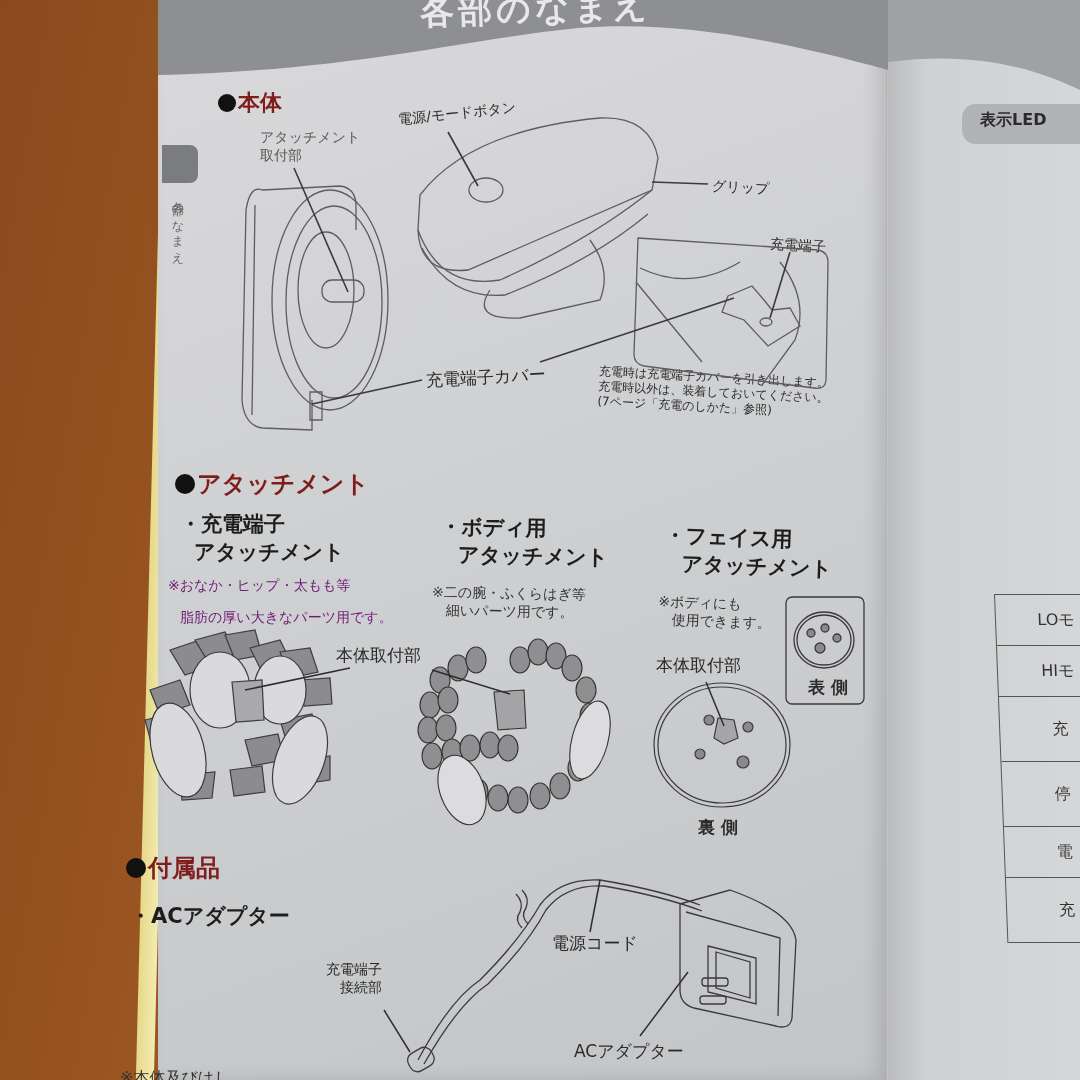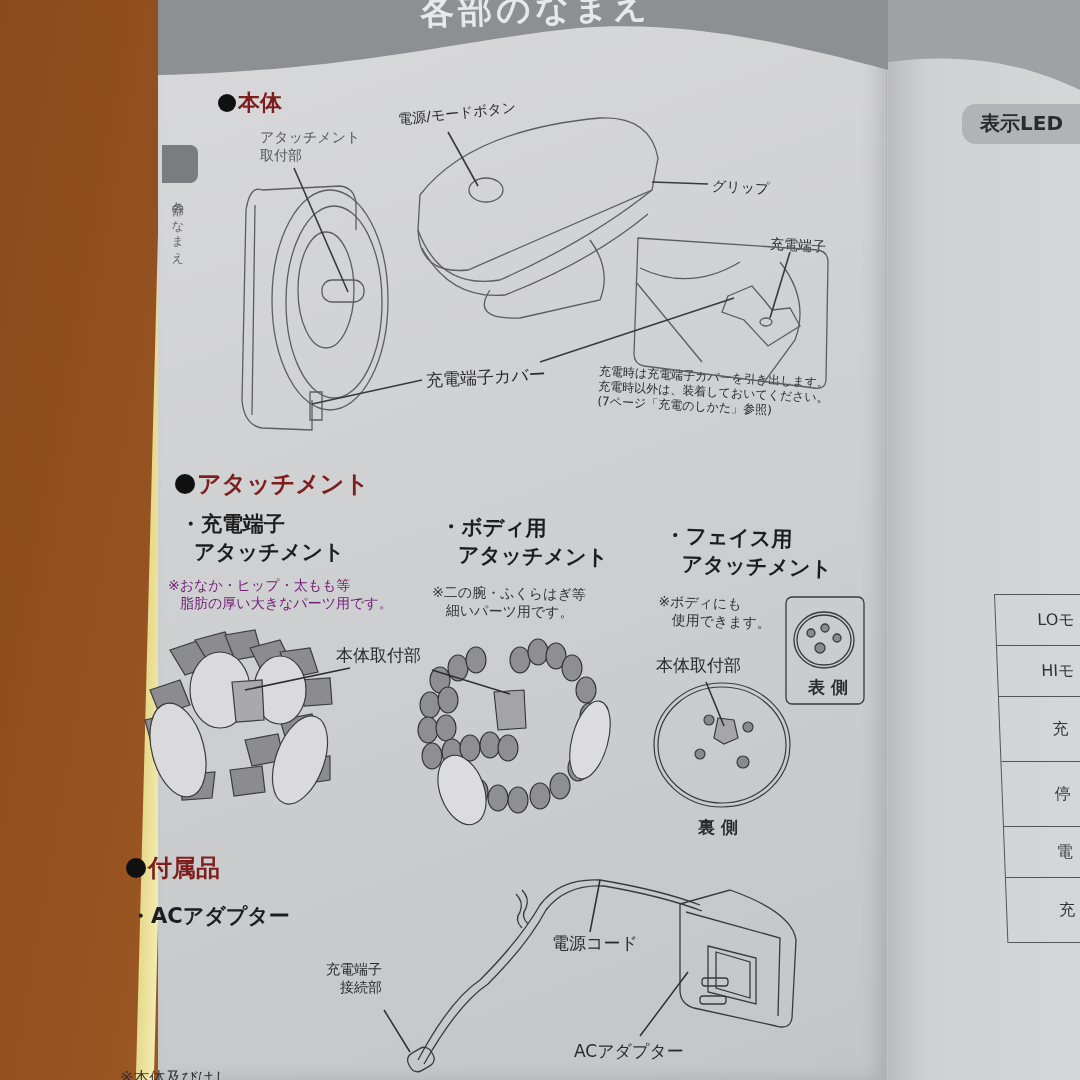--- a/index.html
+++ b/index.html
@@ -50,21 +50,21 @@
   .sub { position:absolute; font-weight:bold; color:#1d1d1d; font-size:21px; line-height:28px; white-space:nowrap; }
   .note { position:absolute; color:#333; font-size:14px; line-height:18px; white-space:nowrap; }
   .label { position:absolute; color:#2a2a2a; font-size:14px; line-height:18px; white-space:nowrap; }
   .label-lg { position:absolute; color:#2a2a2a; font-size:17px; white-space:nowrap; }
   .small { position:absolute; color:#2a2a2a; font-size:12px; line-height:15px; white-space:nowrap; }
   svg.draw { position:absolute; left:0; top:0; overflow:visible; }
   .led-pill {
     position:absolute; left:962px; top:104px; width:140px; height:40px;
     background:#b1b3b6; border-radius:14px;
   }
-  .led-title { position:absolute; left:980px; top:110px; font-size:20px; color:#2b2b2b; font-weight:bold; white-space:nowrap; }
+  .led-title { position:absolute; left:980px; top:110px; font-size:16px; color:#2b2b2b; font-weight:bold; white-space:nowrap; }
   .led-table {
     position:absolute; left:994px; top:594px; width:120px; border-left:1.5px solid #555;
     transform: skewX(2.2deg); transform-origin: top left;
   }
   .led-row { height:50px; border-top:1.5px solid #555; display:flex; align-items:center; justify-content:center; font-size:16px; color:#333; }
   .led-row.tall { height:64px; }
   .led-row:last-child { border-bottom:1.5px solid #555; }
   .bottom-note { position:absolute; left:120px; top:1068px; font-size:16px; color:#333; white-space:nowrap; }
   .gutter { position:absolute; left:886px; top:0; width:4px; height:1080px; background:linear-gradient(90deg,#aaa,#eee); }
 </style>
@@ -137,21 +137,21 @@
 <div class="heading" style="left:175px; top:468px;">
   <span class="dot"></span><span>アタッチメント</span>
 </div>
 
 <div class="sub" style="left:180px; top:510px;">
   <div>・充電端子</div>
   <div style="padding-left:14px;">アタッチメント</div>
 </div>
 <div class="note" style="left:168px; top:576px; color:#701a75;">
   <div>※おなか・ヒップ・太もも等</div>
-  <div style="padding-left:12px;">脂肪の厚い大きなパーツ用です。</div>
+  <div style="padding-left:12px;margin-top:14px;">脂肪の厚い大きなパーツ用です。</div>
 </div>
 
 <div class="sub" style="left:440px; top:514px; transform:rotate(1deg);">
   <div>・ボディ用</div>
   <div style="padding-left:18px;">アタッチメント</div>
 </div>
 <div class="note" style="left:432px; top:584px; transform:rotate(1deg);">
   <div>※二の腕・ふくらはぎ等</div>
   <div style="padding-left:14px;">細いパーツ用です。</div>
 </div>

